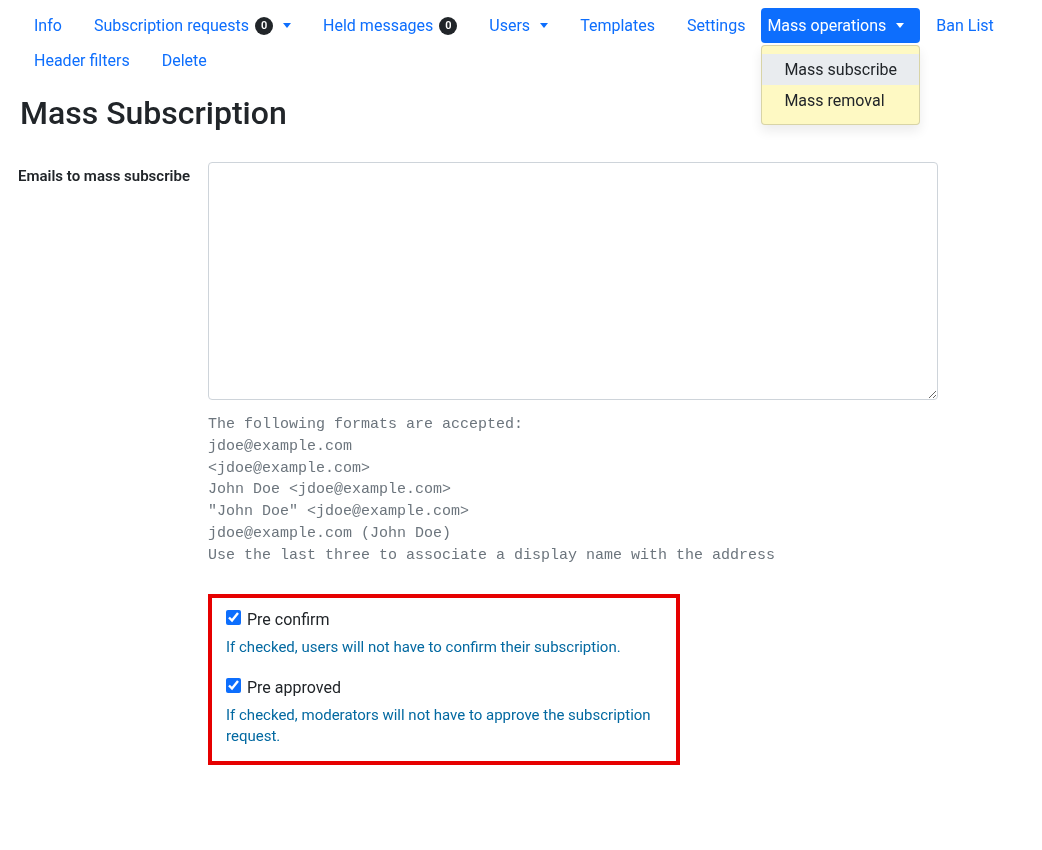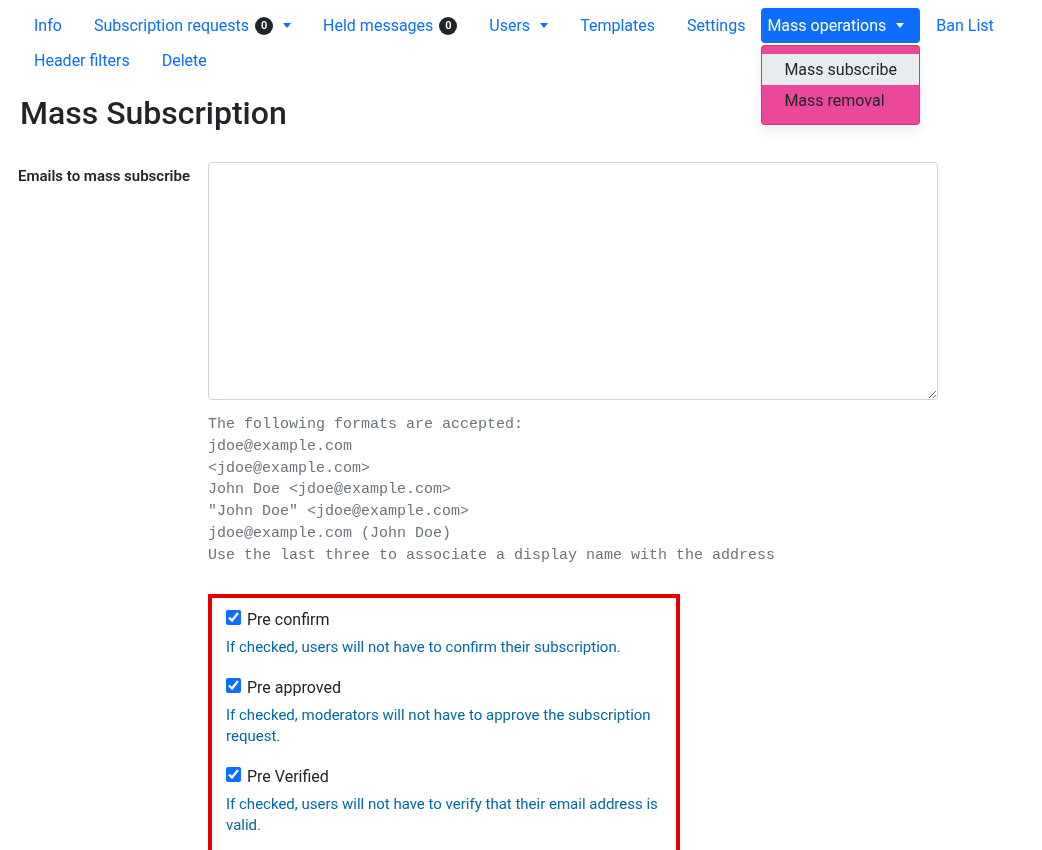--- a/index.html
+++ b/index.html
@@ -59,21 +59,21 @@
     height: 0;
     border-left: 4px solid transparent;
     border-right: 4px solid transparent;
     border-top: 5px solid currentColor;
   }
   .dropdown-menu {
     position: absolute;
     top: 100%;
     left: 0;
     margin-top: 2px;
-    background: #ec4899;
+    background: #fef9c3;
     border: 1px solid rgba(0,0,0,.15);
     border-radius: 4px;
     box-shadow: 0 6px 12px rgba(0,0,0,.08);
     min-width: 132px;
     padding: 8px 0;
     z-index: 10;
   }
   .dropdown-item {
     display: block;
     padding: 6px 22px;
@@ -231,26 +231,19 @@
       </div>
 
       <div class="checkbox-block">
         <label class="checkbox-line">
           <input type="checkbox" checked="" style="">
           <span>Pre approved</span>
         </label>
         <div class="checkbox-help">If checked, moderators will not have to approve the subscription request.</div>
       </div>
 
-      <div class="checkbox-block">
-        <label class="checkbox-line">
-          <input type="checkbox" checked="" style="">
-          <span>Pre Verified</span>
-        </label>
-        <div class="checkbox-help">If checked, users will not have to verify that their email address is valid.</div>
-      </div>
 
     </div>
 
     
 
   </div>
 </div>
 
 </body></html>

